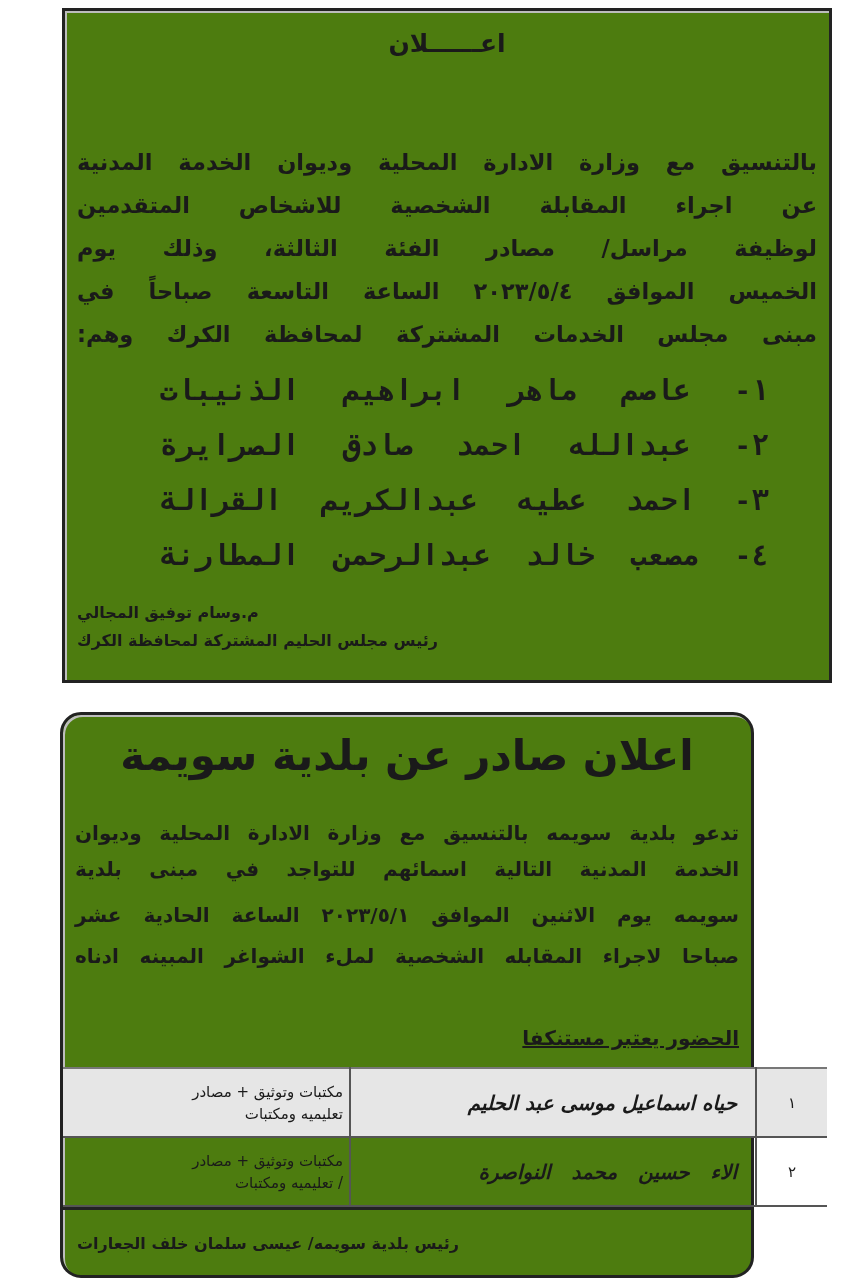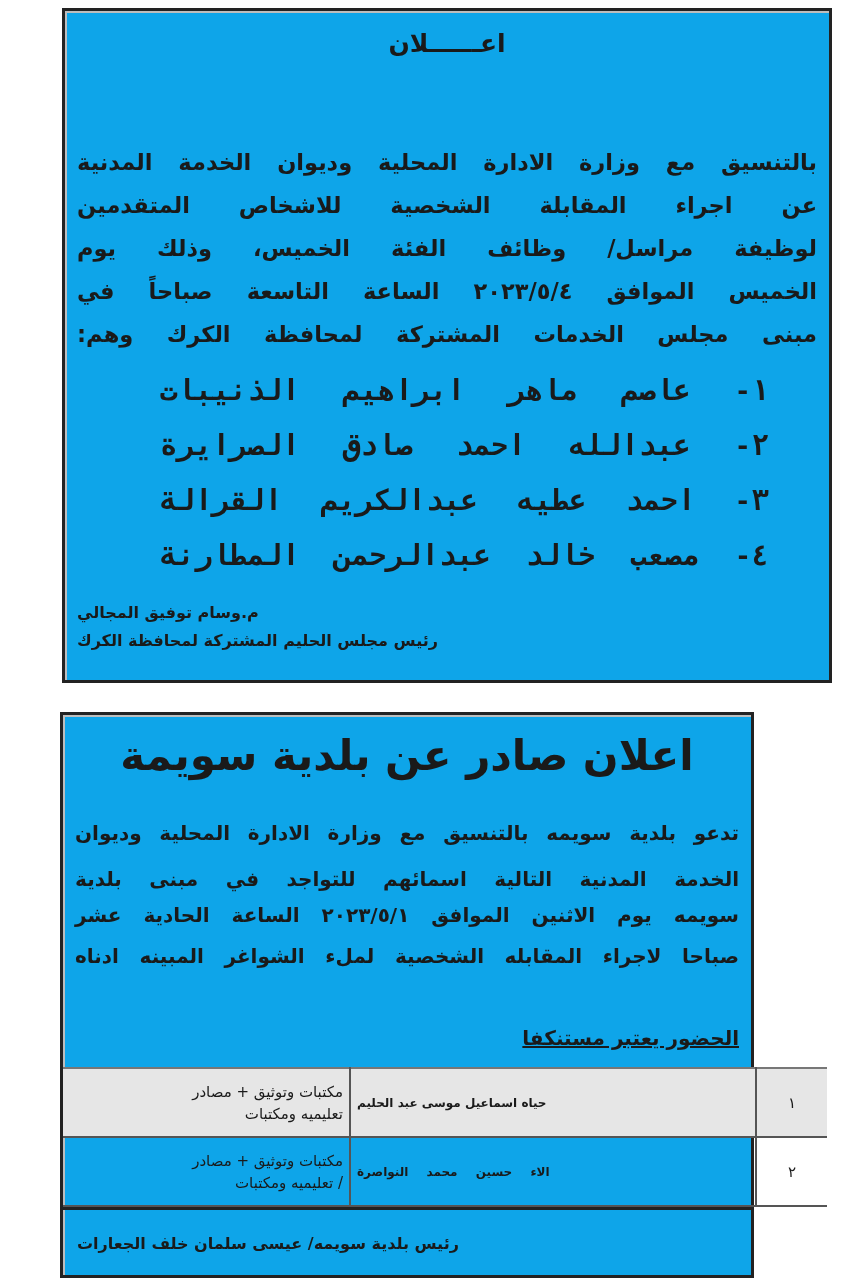--- a/index.html
+++ b/index.html
@@ -1,21 +1,21 @@
 <!DOCTYPE html>
 <html><head>
 <meta charset="utf-8">
 <style>
   html, body { margin:0; padding:0; background:#ffffff; }
   body { width:850px; height:1286px; position:relative; overflow:hidden;
          font-family:"DejaVu Sans","Liberation Sans",sans-serif; color:#1a1a1a; }
-  .ad { position:absolute; box-sizing:border-box; background:#0ea5e9;
+  .ad { position:absolute; box-sizing:border-box; background:#4d7c0f;
         border:3px solid #222; box-shadow: 2px 2px 0 #bdbdbd inset; }
   #ad1 { left:62px; top:8px; width:770px; height:675px; }
-  #ad2 { left:60px; top:712px; width:694px; height:566px; }
+  #ad2 { left:60px; top:712px; width:694px; height:566px;border-radius:21px; }
 
   .rtl { direction:rtl; unicode-bidi:embed; }
   .line { position:absolute; left:12px; right:12px; white-space:nowrap; text-align:justify;
           text-align-last:justify; }
   .center { text-align:center; text-align-last:center; }
   .right { text-align:center; text-align-last:right;text-decoration:underline; }
 
   #ad1 .heading { top:18px; font-size:25px; font-weight:bold; letter-spacing:4px; }
   #ad1 .subtitle { top:80px; font-size:29px; font-weight:bold; }
   #ad1 .body { font-size:22.5px; font-weight:bold; }
@@ -23,35 +23,35 @@
   #ad1 .sig { font-size:16px; font-weight:bold; left:auto; right:auto; text-align:right; text-align-last:right; }
 
   #ad2 .title { top:16px; font-size:42px; font-weight:bold; }
   #ad2 .body { font-size:20px; font-weight:bold; }
 
   table.roster { position:absolute; left:0; top:352px; width:764px; border-collapse:collapse; direction:rtl; }
   table.roster td { border:2px solid #555; padding:0 6px; height:67px; vertical-align:middle; }
   table.roster tr:first-child td { border-top:2px solid #777; }
   table.roster tr.shaded td { background:#e6e6e6; }
   td.num { width:58px; text-align:center; font-size:15px; border-right:none !important; }
-  td.nm { width:380px; text-align:left; font-size:12px; font-weight:bold; padding-right:18px !important; }
+  td.nm { width:380px; text-align:right; font-size:20px; font-weight:bold; padding-right:18px !important;font-style:italic; }
   td.dept { text-align:right; font-size:15px; line-height:22px; border-left:none !important; }
   .dept-line { display:block; }
   #ad2 .footer-sep { position:absolute; left:0; right:0; top:492px; border-top:3px solid #222; }
   #ad2 .footer { position:absolute; left:14px; top:519px; font-size:16px; font-weight:bold; }
 </style>
 </head>
 <body>
 
 <div id="ad1" class="ad rtl">
   <div class="line center heading">اعــــــلان</div>
 
   <div class="line body" style="top:138px">بالتنسيق مع وزارة الادارة المحلية وديوان الخدمة المدنية</div>
   <div class="line body" style="top:181px">عن اجراء المقابلة الشخصية للاشخاص المتقدمين</div>
-  <div class="line body" style="top:224px">لوظيفة مراسل/ وظائف الفئة الخميس، وذلك يوم</div>
+  <div class="line body" style="top:224px">لوظيفة مراسل/ مصادر الفئة الثالثة، وذلك يوم</div>
   <div class="line body" style="top:267px">الخميس الموافق ٢٠٢٣/٥/٤ الساعة التاسعة صباحاً في</div>
   <div class="line body" style="top:310px">مبنى مجلس الخدمات المشتركة لمحافظة الكرك وهم:</div>
 
   <div class="line name" style="top:362px">
     <span>١</span><span>- </span><span>عاصم ماهر ابراهيم الذنيبات</span>
   </div>
   <div class="line name" style="top:417px">
     <span>٢</span><span>- </span><span>عبدالله احمد صادق الصرايرة</span>
   </div>
   <div class="line name" style="top:472px">
@@ -66,21 +66,21 @@
   <div style="position:absolute; left:12px; top:588px; direction:rtl; text-align:left;">
     <div style="font-size:16px; font-weight:bold; line-height:28px;">م.وسام توفيق المجالي</div>
     <div style="font-size:16px; font-weight:bold; line-height:28px;">رئيس مجلس الحليم المشتركة لمحافظة الكرك</div>
   </div>
 </div>
 
 <div id="ad2" class="ad rtl">
   <div class="line center title">اعلان صادر عن بلدية سويمة</div>
 
   <div class="line body" style="top:106px">تدعو بلدية سويمه بالتنسيق مع وزارة الادارة المحلية وديوان</div>
-  <div class="line body" style="top:152px">الخدمة المدنية التالية اسمائهم للتواجد في مبنى بلدية</div>
+  <div class="line body" style="top:142px">الخدمة المدنية التالية اسمائهم للتواجد في مبنى بلدية</div>
   <div class="line body" style="top:188px">سويمه يوم الاثنين الموافق ٢٠٢٣/٥/١ الساعة الحادية عشر</div>
   <div class="line body" style="top:229px">صباحا لاجراء المقابله الشخصية لملء الشواغر المبينه ادناه</div>
   <div class="line body right" style="top:311px">الحضور يعتبر مستنكفا</div>
 
   <table class="roster">
     <tbody>
         <tr class="shaded">
       <td class="num">١</td>
       <td class="nm">حياه اسماعيل موسى عبد الحليم</td>
       <td class="dept">

